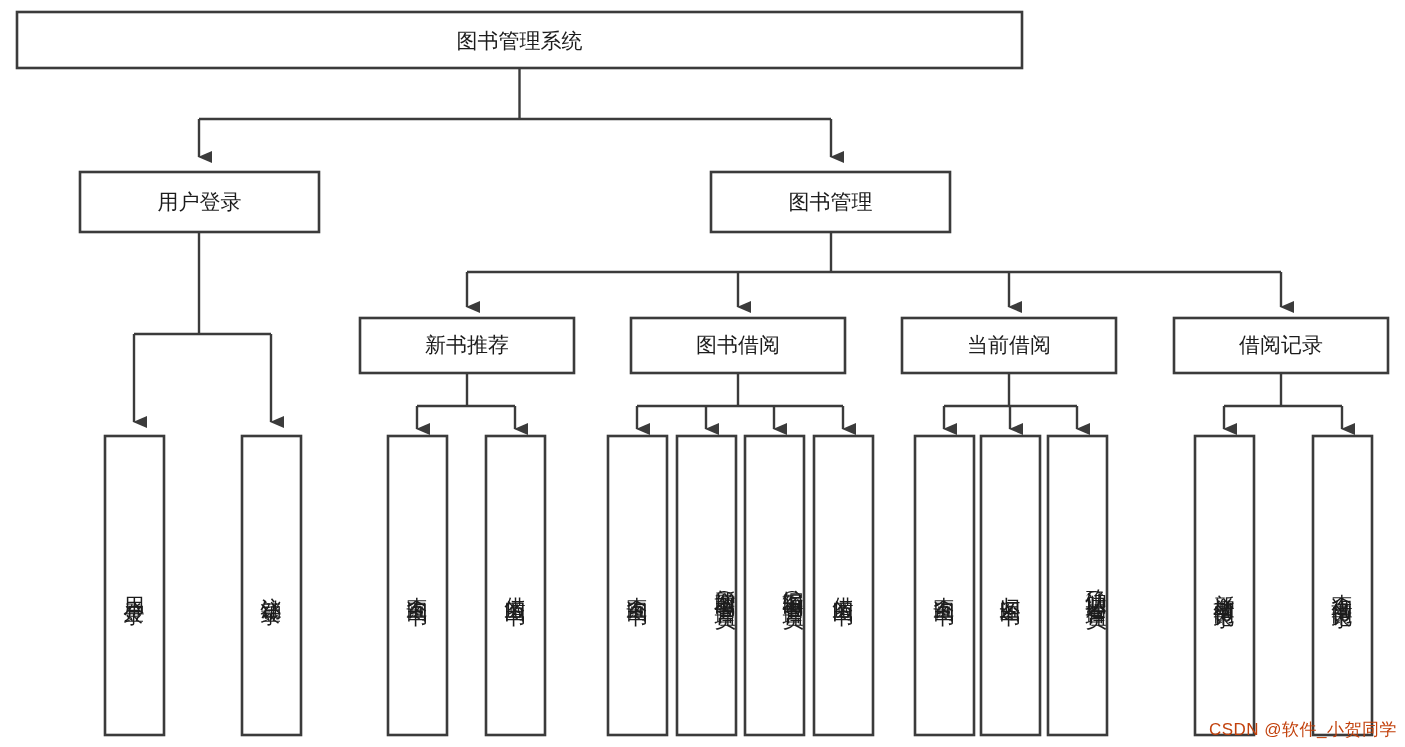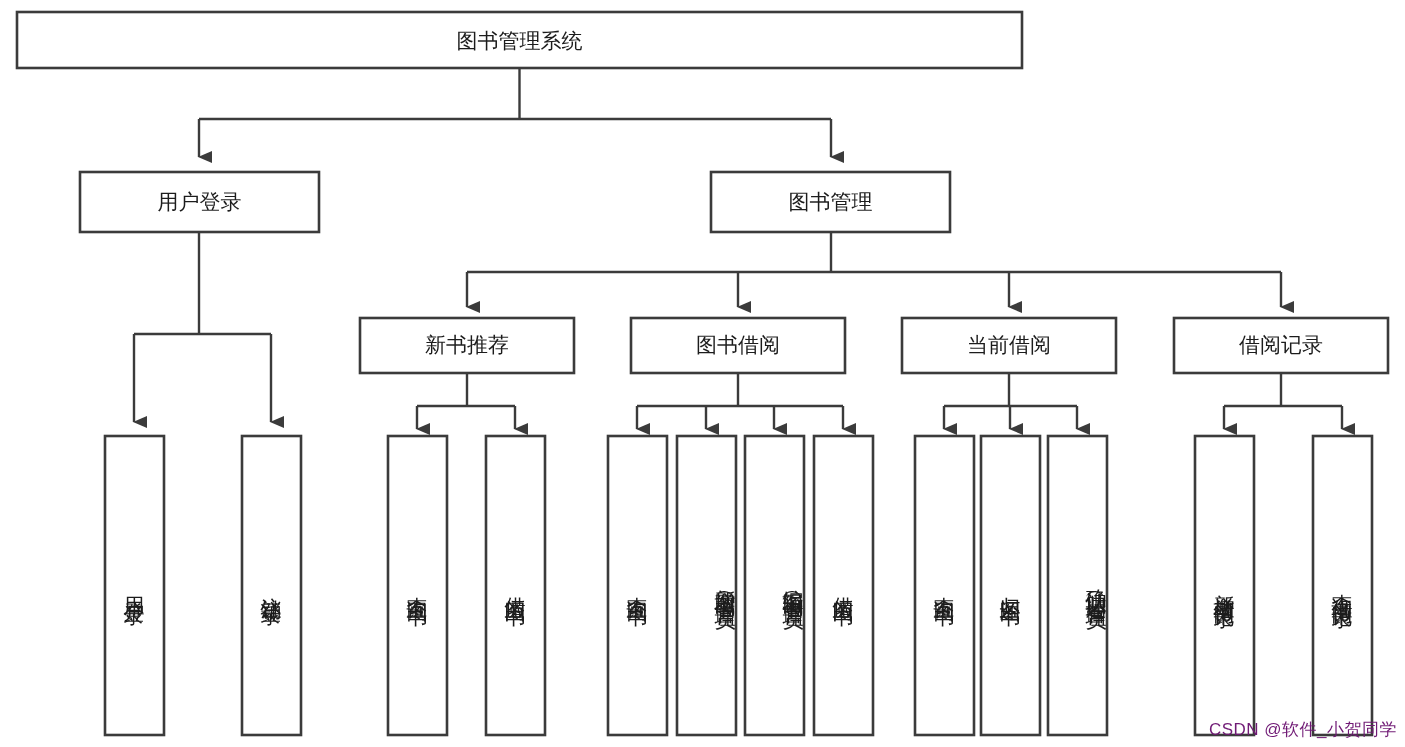--- a/index.html
+++ b/index.html
@@ -66,21 +66,21 @@
     white-space: nowrap;
     pointer-events: none;
     user-select: none;
   }
   .watermark {
     position: absolute;
     right: 8px;
     bottom: 6px;
     font-family: "Liberation Sans", "DejaVu Sans", sans-serif;
     font-size: 17px;
-    color: #701a75;
+    color: #c2410c;
     letter-spacing: 0.5px;
     white-space: nowrap;
   }
 </style>
 </head>
 <body>
 
 <div id="diagram-root">
 
   <svg id="tree-canvas" viewBox="0 0 1405 747">

